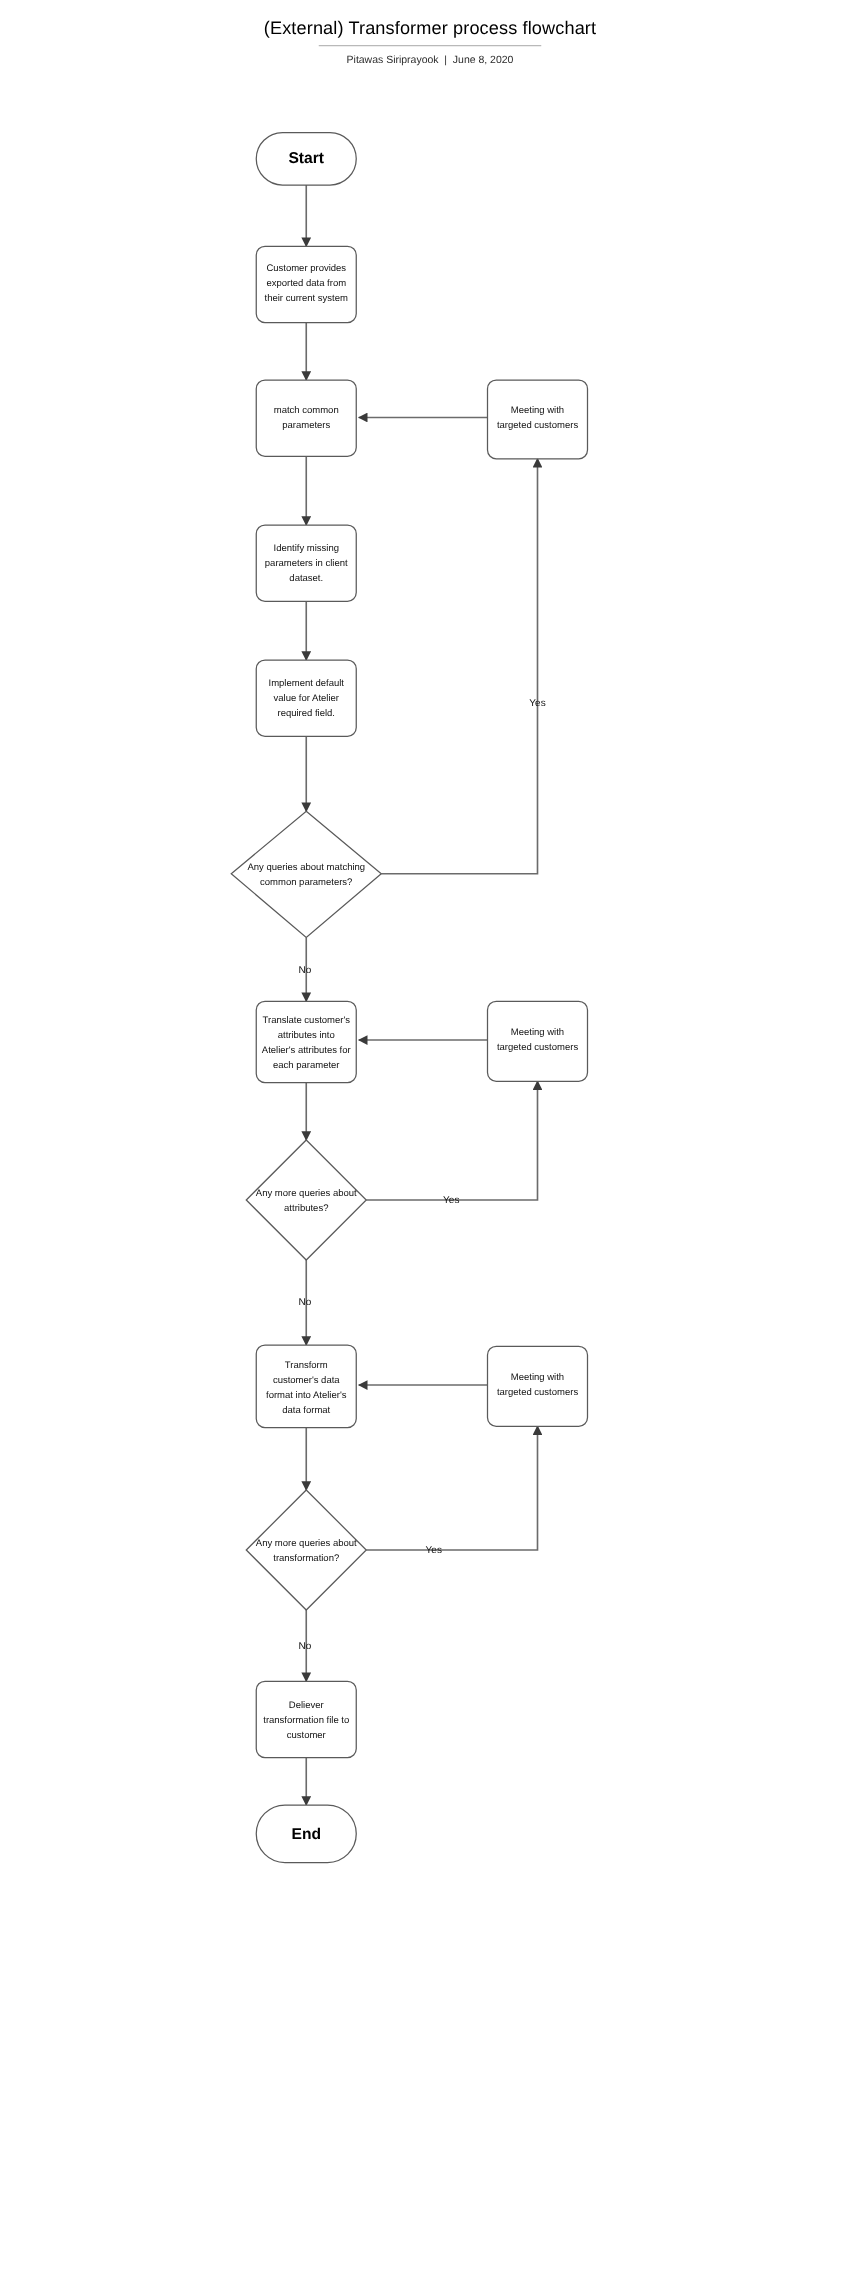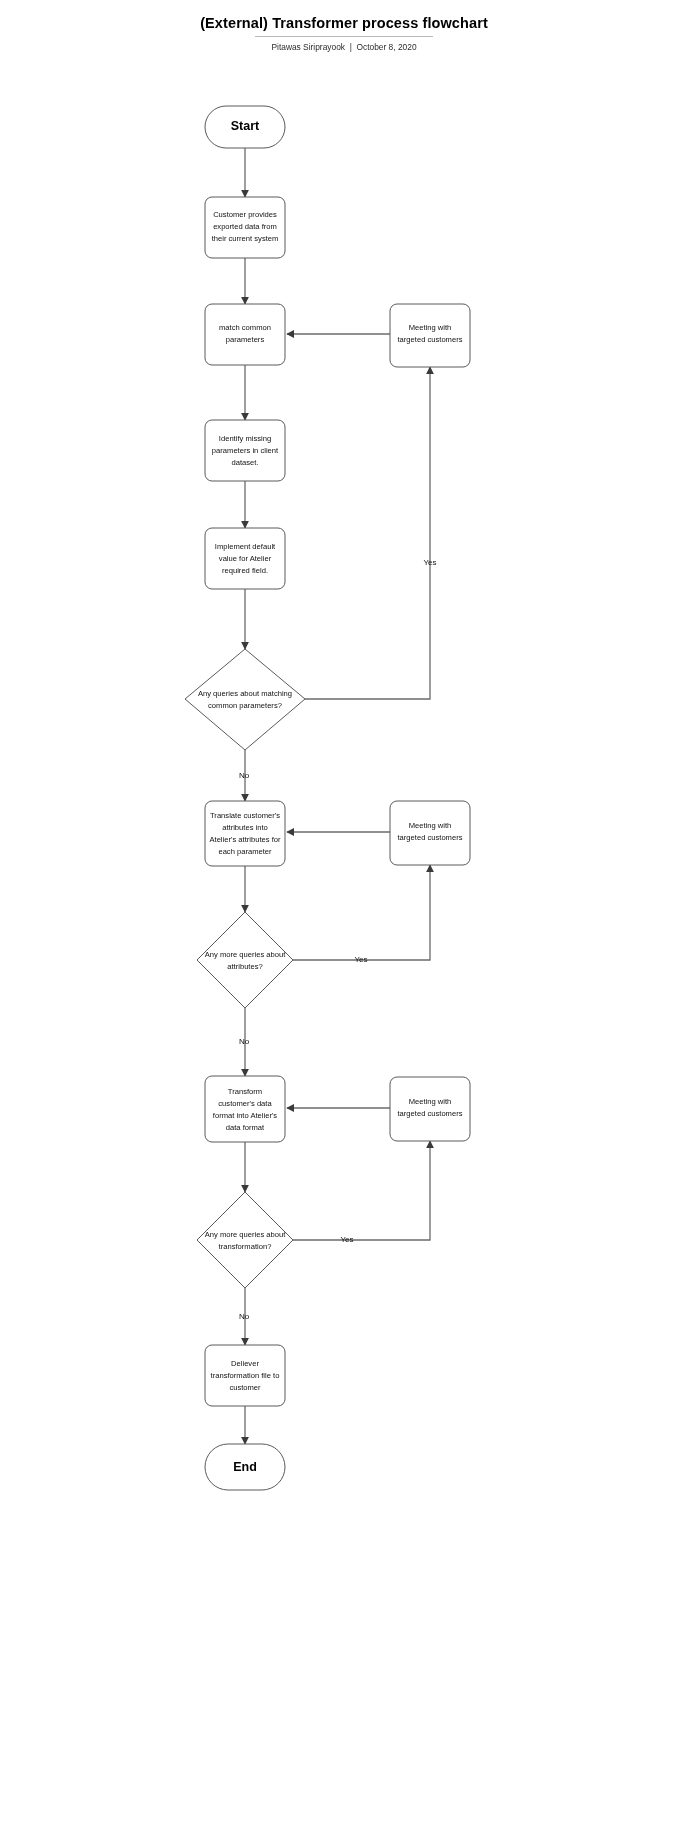--- a/index.html
+++ b/index.html
@@ -22,21 +22,21 @@
   }
   .header {
     position: absolute;
     top: 14px;
     left: 0;
     width: 688px;
     text-align: center;
   }
   .doc-title {
     font-size: 14.5px;
-    font-weight: bold;
+    font-weight: normal;
     letter-spacing: 0.1px;
     color: #000000;
     margin: 0;
     line-height: 18px;
   }
   .title-rule {
     width: 178px;
     height: 1px;
     background: #b9b9b9;
     margin: 4px auto 5px auto;
@@ -101,21 +101,21 @@
   }
 </style>
 </head>
 <body>
 
 <div id="page">
 
   <div class="header">
     <div class="doc-title">(External) Transformer process flowchart</div>
     <div class="title-rule"></div>
-    <div class="byline">Pitawas Siriprayook  |  October 8, 2020</div>
+    <div class="byline">Pitawas Siriprayook  |  June 8, 2020</div>
   </div>
 
   <svg class="flow" viewBox="0 0 688 1834">
     <defs>
       <marker id="arrow" viewBox="0 0 10 10" refX="9" refY="5" markerWidth="6" markerHeight="6" orient="auto-start-reverse">
         <path d="M 0 0 L 10 5 L 0 10 z" fill="#3a3a3a"></path>
       </marker>
     </defs>
 
     <g>

